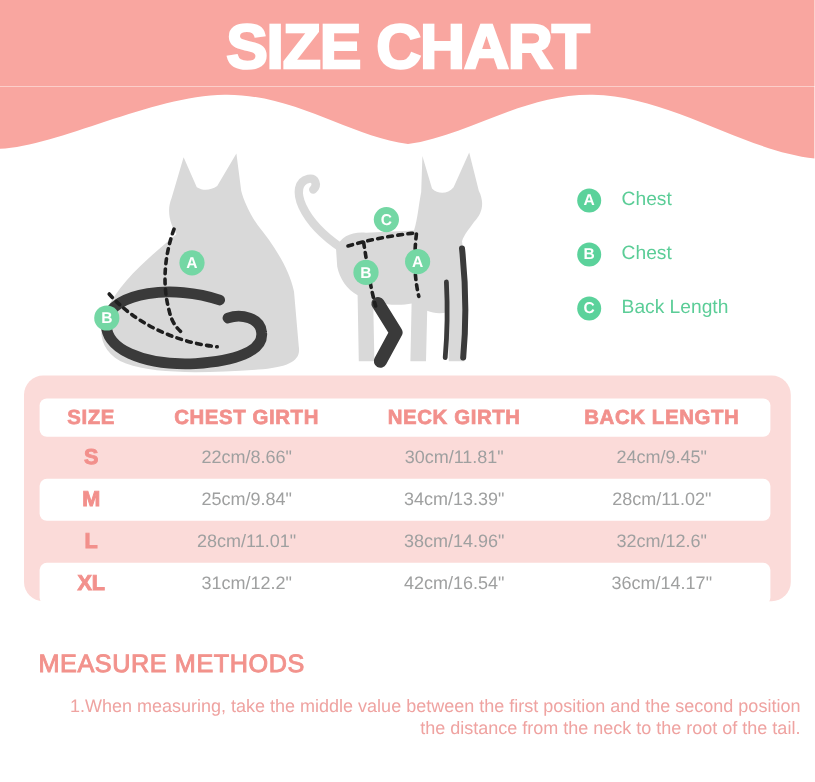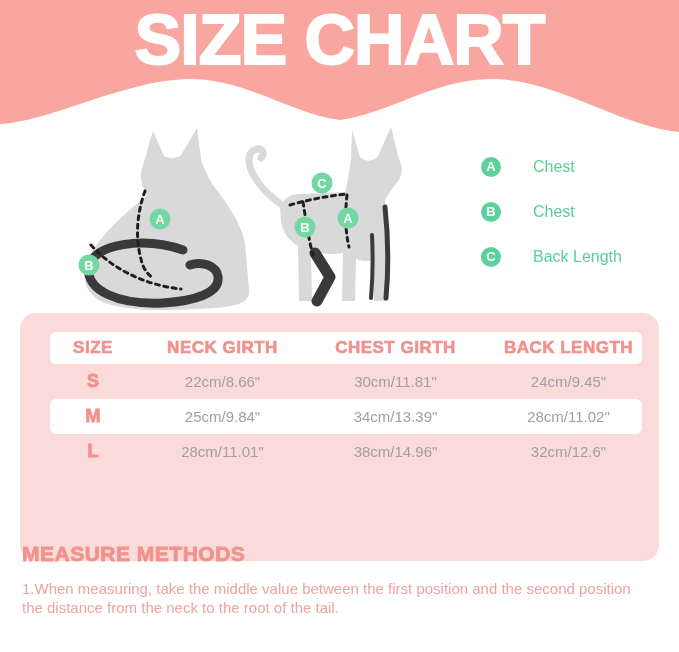--- a/index.html
+++ b/index.html
@@ -3,51 +3,51 @@
 <meta charset="utf-8">
 <style>
   html,body{margin:0;padding:0;background:#fff;}
   .page{position:relative;width:679px;height:652px;overflow:hidden;background:#fff;
         font-family:"Liberation Sans","DejaVu Sans",sans-serif;}
 
   
   .header-solid{position:absolute;left:0;top:0;width:679px;height:72px;background:#F9A6A0;}
   .header-wave{position:absolute;left:0;top:72px;width:679px;height:80px;display:block;}
   .page-title{position:absolute;left:0;top:10px;width:679px;text-align:center;
-              font-size:70px;line-height:60px;font-weight:900;letter-spacing:-1px;
+              font-size:52px;line-height:60px;font-weight:900;letter-spacing:-1px;
               color:#fff;-webkit-text-stroke:2px #fff;}
 
   
   .cat1{position:absolute;left:75px;top:115px;}
   .cat2{position:absolute;left:235px;top:115px;}
   .marker-letter{font-family:"Liberation Sans",sans-serif;font-size:13px;font-weight:bold;fill:#fff;}
 
   
   .legend{position:absolute;left:481px;top:157px;}
   .legend-row{display:flex;align-items:center;height:20px;margin-bottom:25px;}
   .legend-circle{width:20px;height:20px;border-radius:50%;background:#5BD29B;color:#fff;
                  font-size:13px;font-weight:bold;line-height:20px;text-align:center;flex:0 0 20px;}
-  .legend-label{margin-left:32px;font-size:16px;color:#5BCD97;}
+  .legend-label{margin-left:17px;font-size:16px;color:#5BCD97;}
 
   
-  .size-table{position:absolute;left:20px;top:313px;width:639px;height:248px;box-sizing:border-box;
-              background:#FBDBD9;border-radius:16px;padding:19px 17px 17px 30px;}
+  .size-table{position:absolute;left:20px;top:313px;width:639px;height:188px;box-sizing:border-box;
+              background:#FBDBD9;border-radius:16px;padding:19px 17px 17px 13px;}
   .thead,.trow{display:grid;grid-template-columns:86px 173px 173px 173px;align-items:center;text-align:center;}
   .thead{height:32px;background:#fff;border-radius:6px;}
   .th{font-size:17px;font-weight:900;letter-spacing:0.5px;color:#F2908C;-webkit-text-stroke:0.6px #F2908C;}
   .trow{height:35px;}
   .trow.white{background:#fff;border-radius:6px;}
   .td{font-size:15px;color:#9FA0A0;}
   .td.size{font-size:18px;font-weight:900;color:#F2908C;-webkit-text-stroke:0.8px #F2908C;}
 
   
   .measure{position:absolute;left:22px;top:542px;width:645px;}
-  .measure-heading{margin:0 0 14px 0;font-size:21px;font-weight:700;letter-spacing:0.5px;
+  .measure-heading{margin:0 0 14px 10px;font-size:21px;font-weight:400;letter-spacing:0.5px;
                    color:#F2928C;-webkit-text-stroke:0.8px #F2928C;}
-  .measure-line{font-size:15px;line-height:18.5px;color:#EFA3A1;}
+  .measure-line{font-size:15px;line-height:18.5px;color:#EFA3A1;text-align:right;}
 </style>
 </head>
 <body>
 
 <div class="page">
 
   <div class="header-solid"></div>
   <svg class="header-wave" viewBox="0 0 679 80">
     <path fill="#F9A6A0" d="M0,0 H679 V60 C620,54 558,8 494,7 C436,6 388,42 340,48 C292,42 245,6 187,7 C126,8 48,50 0,52 Z"></path>
   </svg>
@@ -98,42 +98,48 @@
     </div>
     <div class="legend-row">
       <span class="legend-circle">C</span>
       <span class="legend-label">Back Length</span>
     </div>
   </div>
 
   <div class="size-table">
     <div class="thead">
       <div class="th">SIZE</div>
+      <div class="th">CHEST GIRTH</div>
       <div class="th">NECK GIRTH</div>
-      <div class="th">CHEST GIRTH</div>
       <div class="th">BACK LENGTH</div>
     </div>
     <div class="trow">
       <div class="td size">S</div>
       <div class="td">22cm/8.66"</div>
       <div class="td">30cm/11.81"</div>
       <div class="td">24cm/9.45"</div>
     </div>
     <div class="trow white">
       <div class="td size">M</div>
       <div class="td">25cm/9.84"</div>
       <div class="td">34cm/13.39"</div>
       <div class="td">28cm/11.02"</div>
     </div>
     <div class="trow">
       <div class="td size">L</div>
       <div class="td">28cm/11.01"</div>
       <div class="td">38cm/14.96"</div>
       <div class="td">32cm/12.6"</div>
     </div>
+    <div class="trow white">
+      <div class="td size">XL</div>
+      <div class="td">31cm/12.2"</div>
+      <div class="td">42cm/16.54"</div>
+      <div class="td">36cm/14.17"</div>
+    </div>
   </div>
 
   <div class="measure">
     <h2 class="measure-heading">MEASURE METHODS</h2>
     <div class="measure-line">1.When measuring, take the middle value between the first position and the second position</div>
     <div class="measure-line">the distance from the neck to the root of the tail.</div>
   </div>
 
 </div>
 

